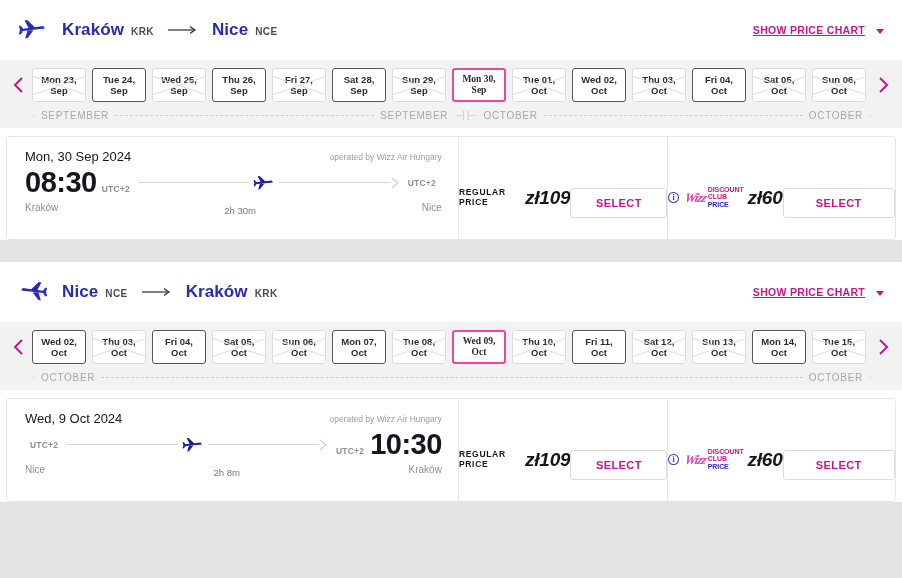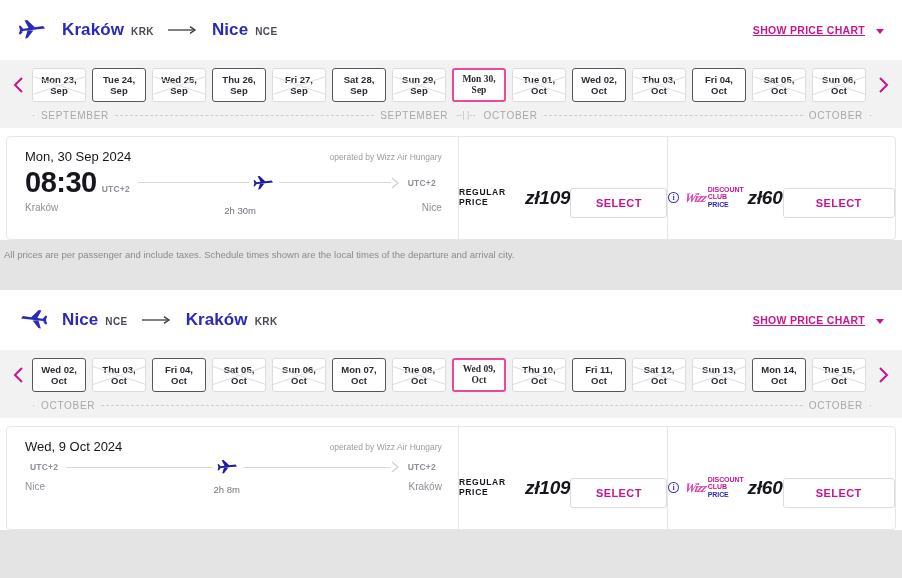--- a/index.html
+++ b/index.html
@@ -328,21 +328,20 @@
           </span>
         </div>
         <span class="price-value">zł60</span>
         <div class="select-btn">
           <span>SELECT</span>
         </div>
       </div>
     </div>
   </div>
 
-  <div class="disclaimer">All prices are per passenger and include taxes. Schedule times shown are the local times of the departure and arrival city.</div>
 
   <div class="gap"></div>
 
   <div class="section">
 
     <div class="route-header">
       <div class="plane-badge">
         <svg width="30" height="26" viewBox="0 0 30 26">
           <g transform="translate(30,0) scale(-1,1)">
             <path d="M2.5 14.2 L27 11.6 L25.2 9.1 L16.8 10.2 L9.2 3.0 L6.6 3.4 L10.6 11.0 L5.2 11.7 L2.4 8.6 L0.9 8.9 L2.0 13.0 L0.9 17.0 L2.4 17.4 L5.2 14.6" fill="#2a2ab8"></path>
@@ -469,20 +468,21 @@
             </span>
             <span class="track-line"></span>
             <span class="track-arrowhead">
               <svg width="9" height="12" viewBox="0 0 9 12">
                 <polyline points="1,1 7,6 1,11" fill="none" stroke="#d0d0d0" stroke-width="1.2"></polyline>
               </svg>
             </span>
           </div>
           <div class="time-block">
             <span class="utc right">UTC+2</span>
+            <span class="time">10:30</span>
           </div>
         </div>
         <div class="flight-foot">
           <span class="airport">Nice</span>
           <div class="duration-wrap">
             <span class="duration">2h 8m</span>
           </div>
           <span class="airport right">Kraków</span>
         </div>
       </div>

